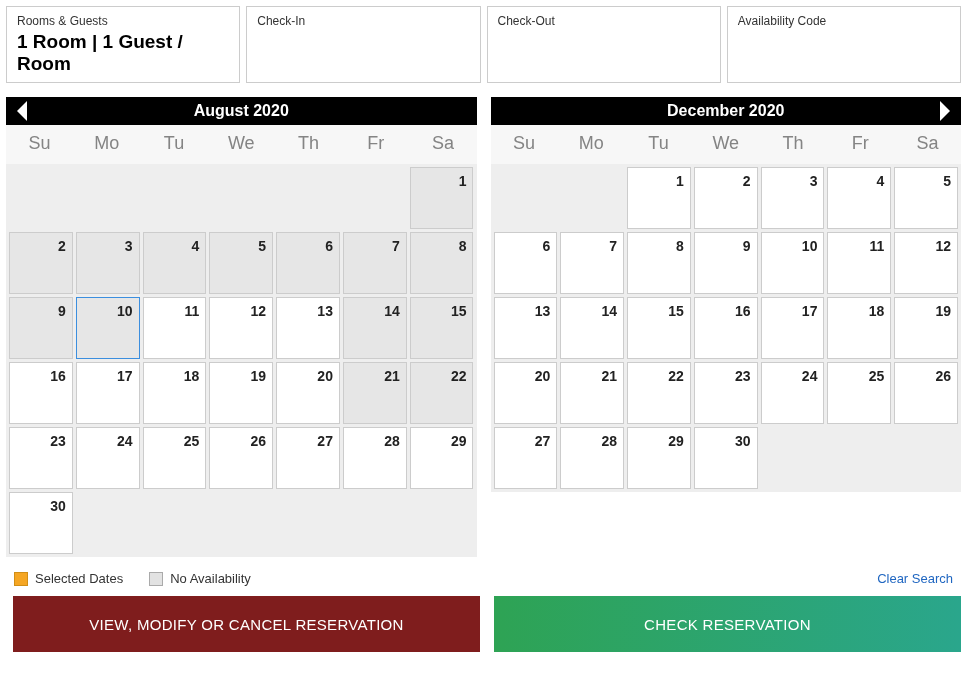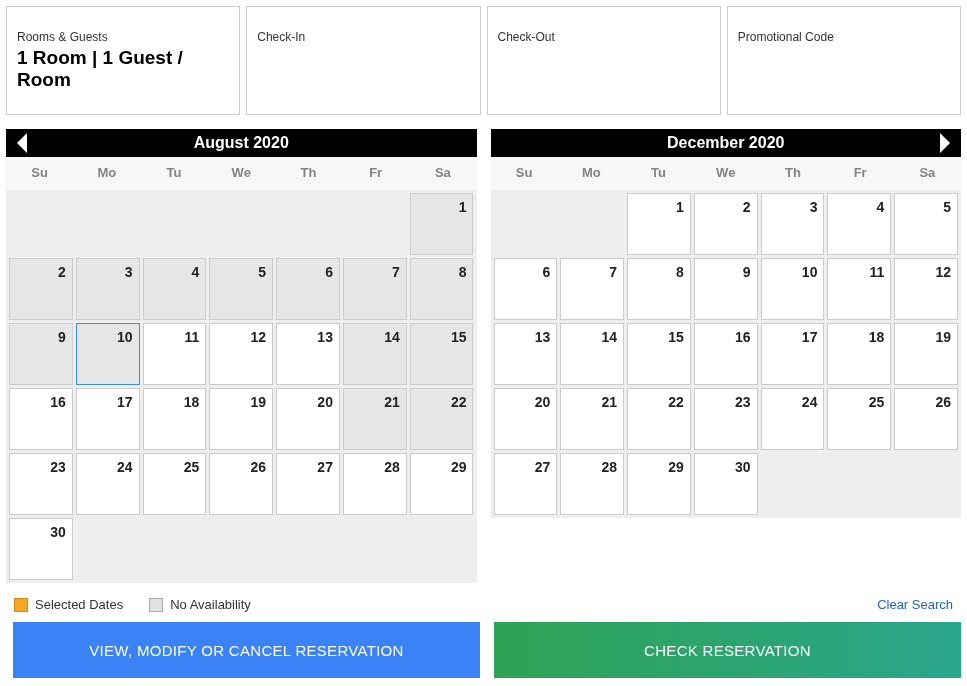--- a/index.html
+++ b/index.html
@@ -1,70 +1,70 @@
 <!DOCTYPE html>
 <html><head>
 <meta charset="utf-8">
 <style>
 * { box-sizing: border-box; margin: 0; padding: 0; }
 body { font-family: Arial, Helvetica, sans-serif; background: #fff; padding: 6px; width: 967px; }
 
 .top-row { display: flex; gap: 6px; margin-bottom: 14px; }
-.top-box { flex: 1; border: 1px solid #ccc; padding: 23px 10px; min-height: 58px; }
+.top-box { flex: 1; border: 1px solid #ccc; padding: 7px 10px; min-height: 58px; }
 .top-label { font-size: 12px; color: #333; margin-bottom: 3px; }
 .top-value { font-size: 19px; font-weight: bold; color: #000; }
 
 .calendars { display: flex; gap: 14px; }
 .calendar { flex: 1; }
 .cal-header { background: #000; color: #fff; height: 28px; display: flex; align-items: center; justify-content: center; position: relative; font-size: 16px; font-weight: bold; }
 .nav-arrow { position: absolute; top: 0; bottom: 0; width: 30px; display: flex; align-items: center; justify-content: center; cursor: pointer; }
 .nav-prev { left: 2px; }
 .nav-next { right: 2px; }
 .arrow-svg { width: 16px; height: 22px; fill: #fff; }
 
 .dow-row { display: grid; grid-template-columns: repeat(7, 1fr); background: #f7f7f7; }
-.dow { text-align: center; font-size: 13px; color: #848484; padding: 8px 0 10px; font-weight: bold; }
+.dow { text-align: center; font-size: 18px; color: #848484; padding: 8px 0 10px; font-weight: normal; }
 
 .days-grid { display: grid; grid-template-columns: repeat(7, 1fr); gap: 3px; background: #eeeeee; padding: 3px; }
 .day-cell { height: 62px; background: #fff; border: 1px solid #ccc; position: relative; font-size: 14px; font-weight: bold; color: #222; }
 .day-cell .num { position: absolute; top: 5px; right: 6px; }
 .day-cell.empty { background: transparent; border: none; }
 .day-cell.na { background: #e6e6e6; }
 .day-cell.selected { border: 1px solid #3b8ede; background: #e6e6e6; }
 
 .legend-row { display: flex; align-items: center; margin: 14px 0 10px; font-size: 13px; }
 .swatch { width: 14px; height: 14px; border: 1px solid #aaa; margin-right: 7px; }
 .swatch.sel { background: #f5a623; border-color: #d18e16; }
 .swatch.na { background: #e2e2e2; }
 .legend-item { display: flex; align-items: center; margin-right: 18px; margin-left: 8px; color: #333; justify-content: center; }
 .clear-link { margin-left: auto; color: #1f66c1; font-size: 13px; cursor: pointer; margin-right: 8px; }
 
 .btn-row { display: flex; gap: 14px; }
 .big-btn { flex: 1; height: 56px; display: flex; align-items: center; justify-content: center; color: #fff; font-size: 15px; letter-spacing: 0.3px; cursor: pointer; }
-.btn-grey { background: #3b82f6; margin-left: 7px; }
+.btn-grey { background: #7f1d1d; margin-left: 7px; }
 .btn-green { background: linear-gradient(90deg, #2ea354, #2aa68c); }
 </style>
 </head>
 <body>
 
 <div class="top-row">
   <div class="top-box">
     <div class="top-label">Rooms &amp; Guests</div>
     <div class="top-value">1 Room | 1 Guest / Room</div>
   </div>
   <div class="top-box">
     <div class="top-label">Check-In</div>
     <div class="top-value"></div>
   </div>
   <div class="top-box">
     <div class="top-label">Check-Out</div>
     <div class="top-value"></div>
   </div>
   <div class="top-box">
-    <div class="top-label">Promotional Code</div>
+    <div class="top-label">Availability Code</div>
     <div class="top-value"></div>
   </div>
 </div>
 
 <div class="calendars">
   <div class="calendar">
     <div class="cal-header">
       <div class="nav-arrow nav-prev">
         <svg class="arrow-svg" viewBox="0 0 16 22">
             <polygon points="12,1 2,11 12,21"></polygon>

